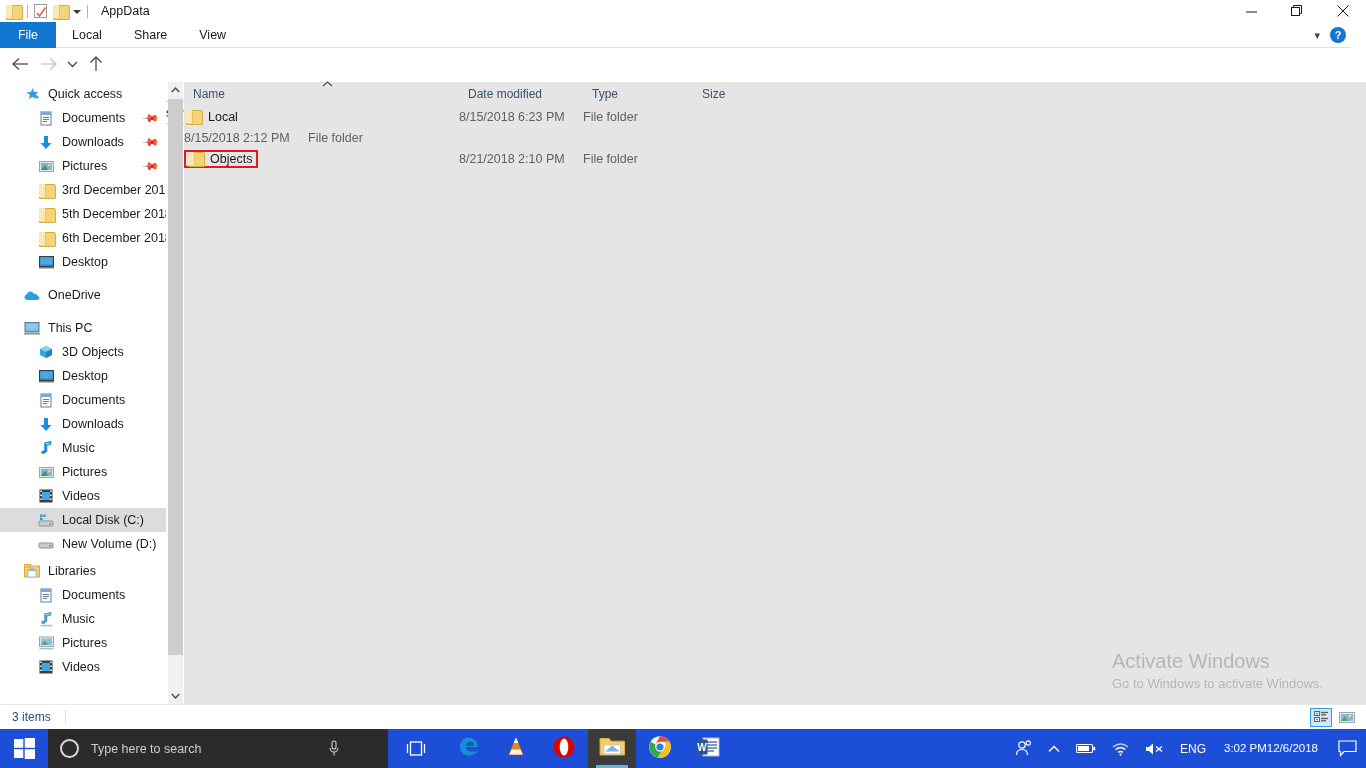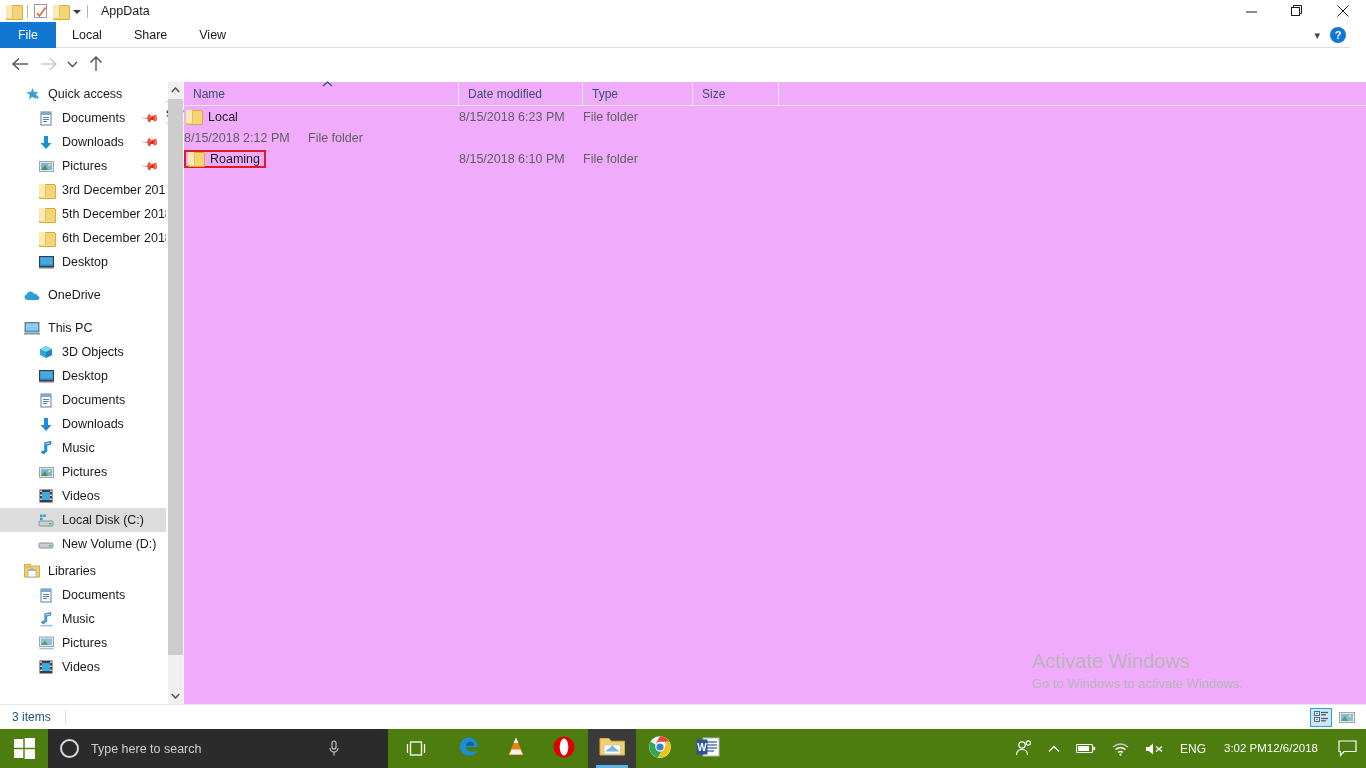--- a/index.html
+++ b/index.html
@@ -132,21 +132,21 @@
     width: 15px; height: 16px; display: flex; align-items: center; justify-content: center;
     color: #505050; font-size: 8px;
   }
   .nav-scroll .sbtn.bot { position: absolute; bottom: 0; left: 0; }
   .nav-scroll .thumb {
     position: absolute; left: 0; top: 17px; width: 15px; height: 556px; background: #cdcdcd;
   }
 
   
   .filepane {
-    position: absolute; left: 184px; top: 82px; width: 1182px; height: 622px; background: #f0abfc;
+    position: absolute; left: 184px; top: 82px; width: 1182px; height: 622px; background: #e5e5e5;
   }
   .colhdr {
     position: absolute; left: 0; top: 0; width: 1182px; height: 24px;
     border-bottom: 1px solid #e5e5e5; display: flex;
   }
   .col {
     font-size: 12px; color: #39506b; display: flex; align-items: center;
     padding-left: 9px; height: 24px; border-right: 1px solid #e5e5e5; position: relative;
   }
   .sort-chev {
@@ -156,40 +156,40 @@
   .row { display: flex; align-items: center; height: 21px; font-size: 12.5px; }
   .cell-name { display: flex; align-items: center; position: relative; }
   .name-box { display: flex; align-items: center; padding: 1px 4px 1px 2px; }
   .name-box.highlight { border: 2px solid #e01b24; padding: 0px 4px 0px 2px; }
   .name-txt { padding-left: 7px; color: #1a1a1a; }
   .cell-date { color: #5f5f5f; }
   .cell-type { color: #5f5f5f; }
   .cell-size { color: #5f5f5f; }
 
   
-  .watermark { position: absolute; left: 1032px; top: 648px; color: #b6b6b6; }
+  .watermark { position: absolute; left: 1112px; top: 648px; color: #b6b6b6; }
   .wm1 { font-size: 20px; line-height: 26px; }
   .wm2 { font-size: 13px; line-height: 20px; }
 
   
   .statusbar {
     position: absolute; left: 0; top: 704px; width: 1366px; height: 25px;
     background: #ffffff; border-top: 1px solid #e8e8e8; display: flex; align-items: center;
   }
   .status-txt { font-size: 12px; color: #1a4f8a; padding-left: 12px; }
   .status-divider { width: 1px; height: 14px; background: #dcdcdc; margin-left: 14px; }
   .viewbtns { position: absolute; right: 8px; top: 3px; display: flex; gap: 4px; }
   .viewbtn {
     width: 22px; height: 19px; display: flex; align-items: center; justify-content: center;
   }
   .viewbtn.active { background: #cfe8f7; border: 1px solid #2e9fd8; }
 
   
   .taskbar {
-    position: absolute; left: 0; top: 729px; width: 1366px; height: 39px; background: #4d7c0f;
+    position: absolute; left: 0; top: 729px; width: 1366px; height: 39px; background: #1d4ed8;
   }
   .startbtn {
     position: absolute; left: 0; top: 0; width: 48px; height: 39px;
     display: flex; align-items: center; justify-content: center;
   }
   .tb-search {
     position: absolute; left: 48px; top: 0; width: 340px; height: 39px;
     background: #2b2b2b; display: flex; align-items: center;
   }
   .cortana {
@@ -658,24 +658,24 @@
       <div class="row">
         <div class="cell-date" style="width:124px">8/15/2018 2:12 PM</div>
         <div class="cell-type" style="width:110px">File folder</div>
         <div class="cell-size" style="width:86px"></div>
       </div>
 
       <div class="row">
         <div class="cell-name" style="width:275px">
           <span class="name-box highlight">
             <span class="folder-ico"></span>
-            <span class="name-txt">Roaming</span>
+            <span class="name-txt">Objects</span>
           </span>
         </div>
-        <div class="cell-date" style="width:124px">8/15/2018 6:10 PM</div>
+        <div class="cell-date" style="width:124px">8/21/2018 2:10 PM</div>
         <div class="cell-type" style="width:110px">File folder</div>
         <div class="cell-size" style="width:86px"></div>
       </div>
     </div>
 
   </div>
 
   <div class="watermark">
     <div class="wm1">Activate Windows</div>
     <div class="wm2">Go to Windows to activate Windows.</div>

